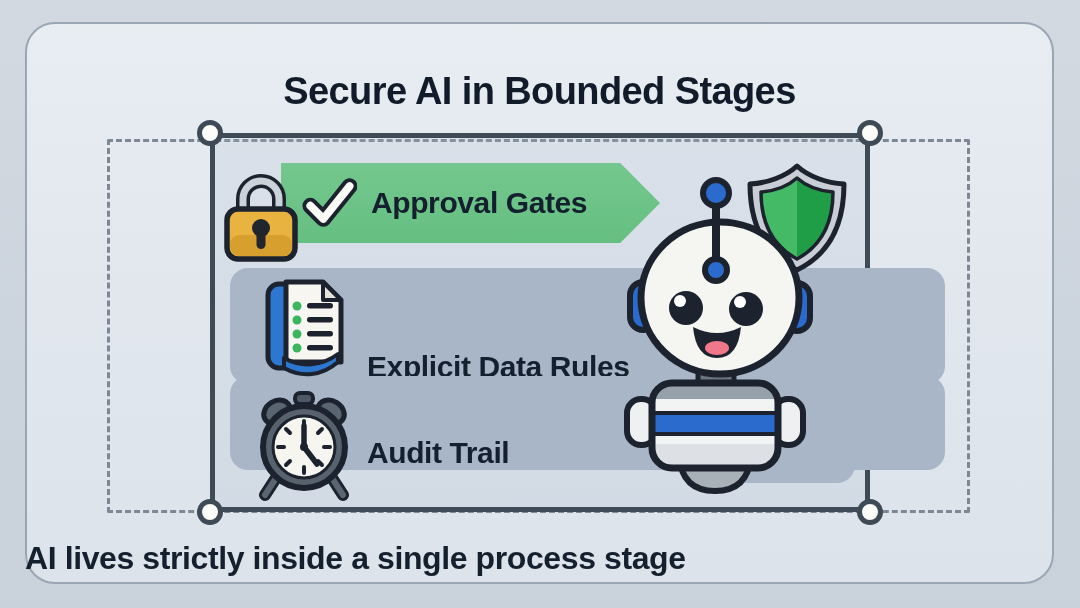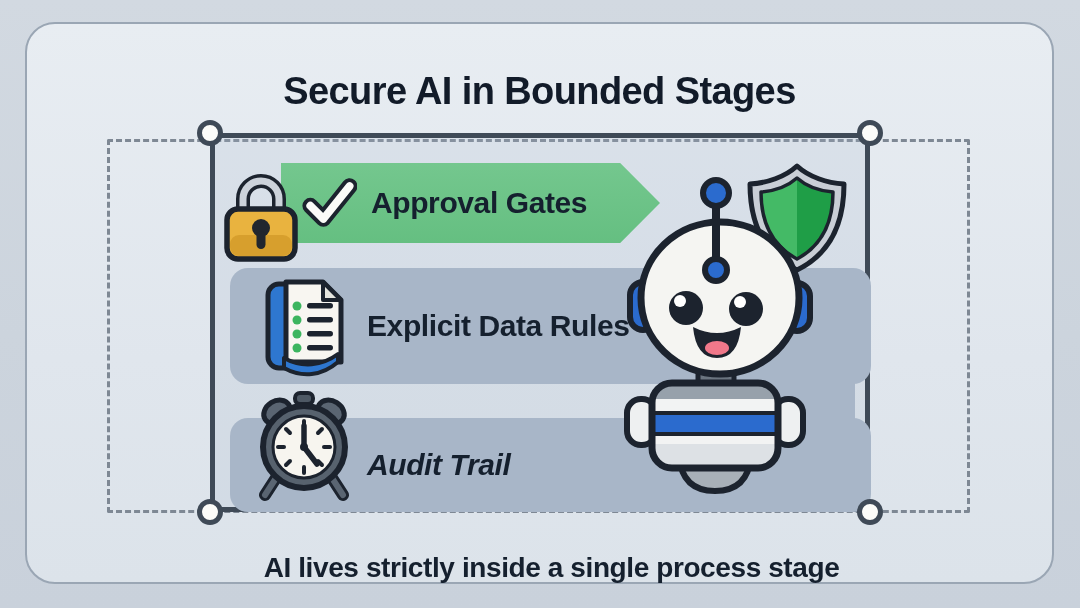--- a/index.html
+++ b/index.html
@@ -39,34 +39,34 @@
     border-radius:18px;background:#a8b6c8;z-index:1;
   }
   .stage-green{
     position:absolute;left:281px;top:163px;width:379px;height:80px;z-index:2;
     background:linear-gradient(180deg,#74c78e,#65bf81);
     clip-path:polygon(0 0,89.5% 0,100% 50%,89.5% 100%,0 100%);
     display:flex;align-items:center;
   }
   .stage-green .label{padding-left:90px;}
   .stage-row{
-    position:absolute;left:230px;width:641px;border-radius:18px;
-    background:#a8b6c8;display:flex;align-items:center;z-index:2;
+    position:absolute;left:230px;width:715px;border-radius:18px;
+    background:#a8b6c8;display:flex;align-items:flex-end;z-index:2;
   }
   .row-2{top:268px;height:116px;}
-  .row-3{top:418px;height:94px;font-style:italic;}
+  .row-3{top:376px;height:94px;}
   .stage-row .label{padding-left:137px;}
   .label{
     font-size:30px;font-weight:700;letter-spacing:-0.4px;color:#15202e;
     white-space:nowrap;
   }
   .icon-abs{position:absolute;z-index:5;}
   .caption{
-    position:absolute;left:25px;top:540px;width:1029px;margin:12px;
-    text-align:center;font-size:28px;font-weight:700;letter-spacing:-0.4px;
+    position:absolute;left:25px;top:540px;width:1029px;margin:0;
+    font-size:32px;font-weight:700;letter-spacing:-0.4px;
     color:#15202e;
   }
 </style>
 </head>
 <body>
 
 <div class="canvas">
 
   <div class="card"></div>
 

